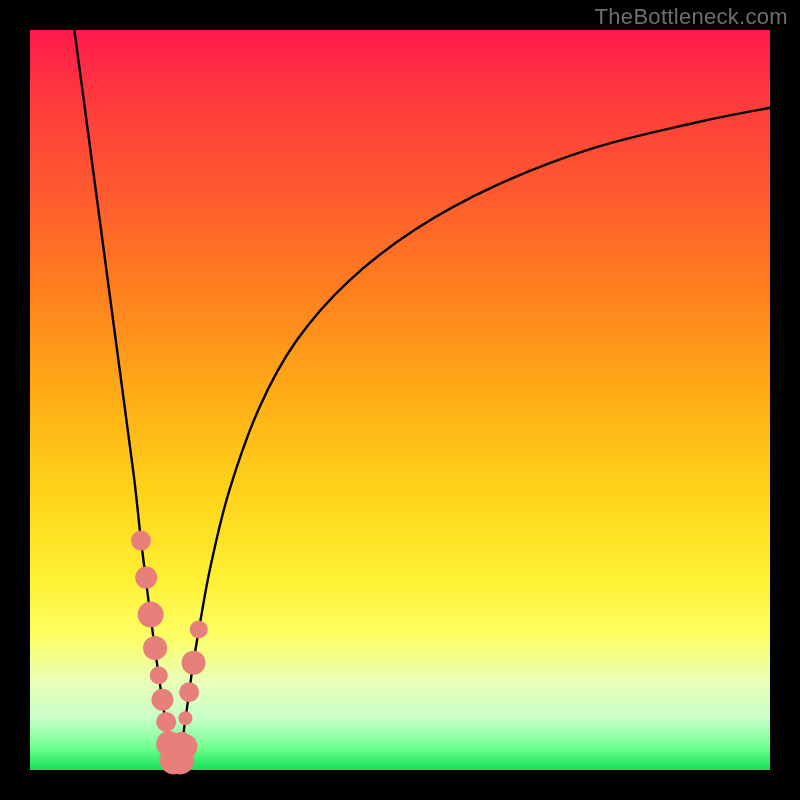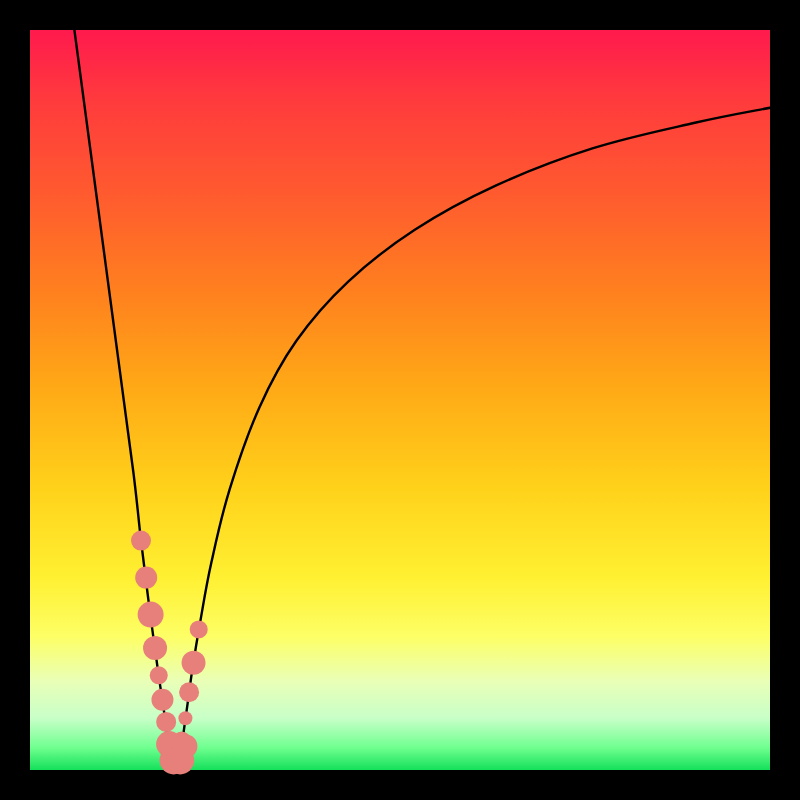--- a/index.html
+++ b/index.html
@@ -79,13 +79,14 @@
           <circle cx="155.4" cy="688.2" r="7" fill="#e77f7a" stroke="#c75e59" stroke-width="0"></circle>
           <circle cx="151.7" cy="710.4" r="9" fill="#e77f7a" stroke="#c75e59" stroke-width="0"></circle>
           <circle cx="139.12" cy="714.1" r="13" fill="#e77f7a" stroke="#c75e59" stroke-width="0"></circle>
           <circle cx="143.55999999999997" cy="730.38" r="14" fill="#e77f7a" stroke="#c75e59" stroke-width="0"></circle>
           <circle cx="150.22" cy="730.38" r="14" fill="#e77f7a" stroke="#c75e59" stroke-width="0"></circle>
           <circle cx="155.4" cy="716.3199999999999" r="12" fill="#e77f7a" stroke="#c75e59" stroke-width="0"></circle>
         </g>
     </svg>
   </div>
 
+  <div class="watermark">TheBottleneck.com</div>
 </div>
 
 </body></html>

